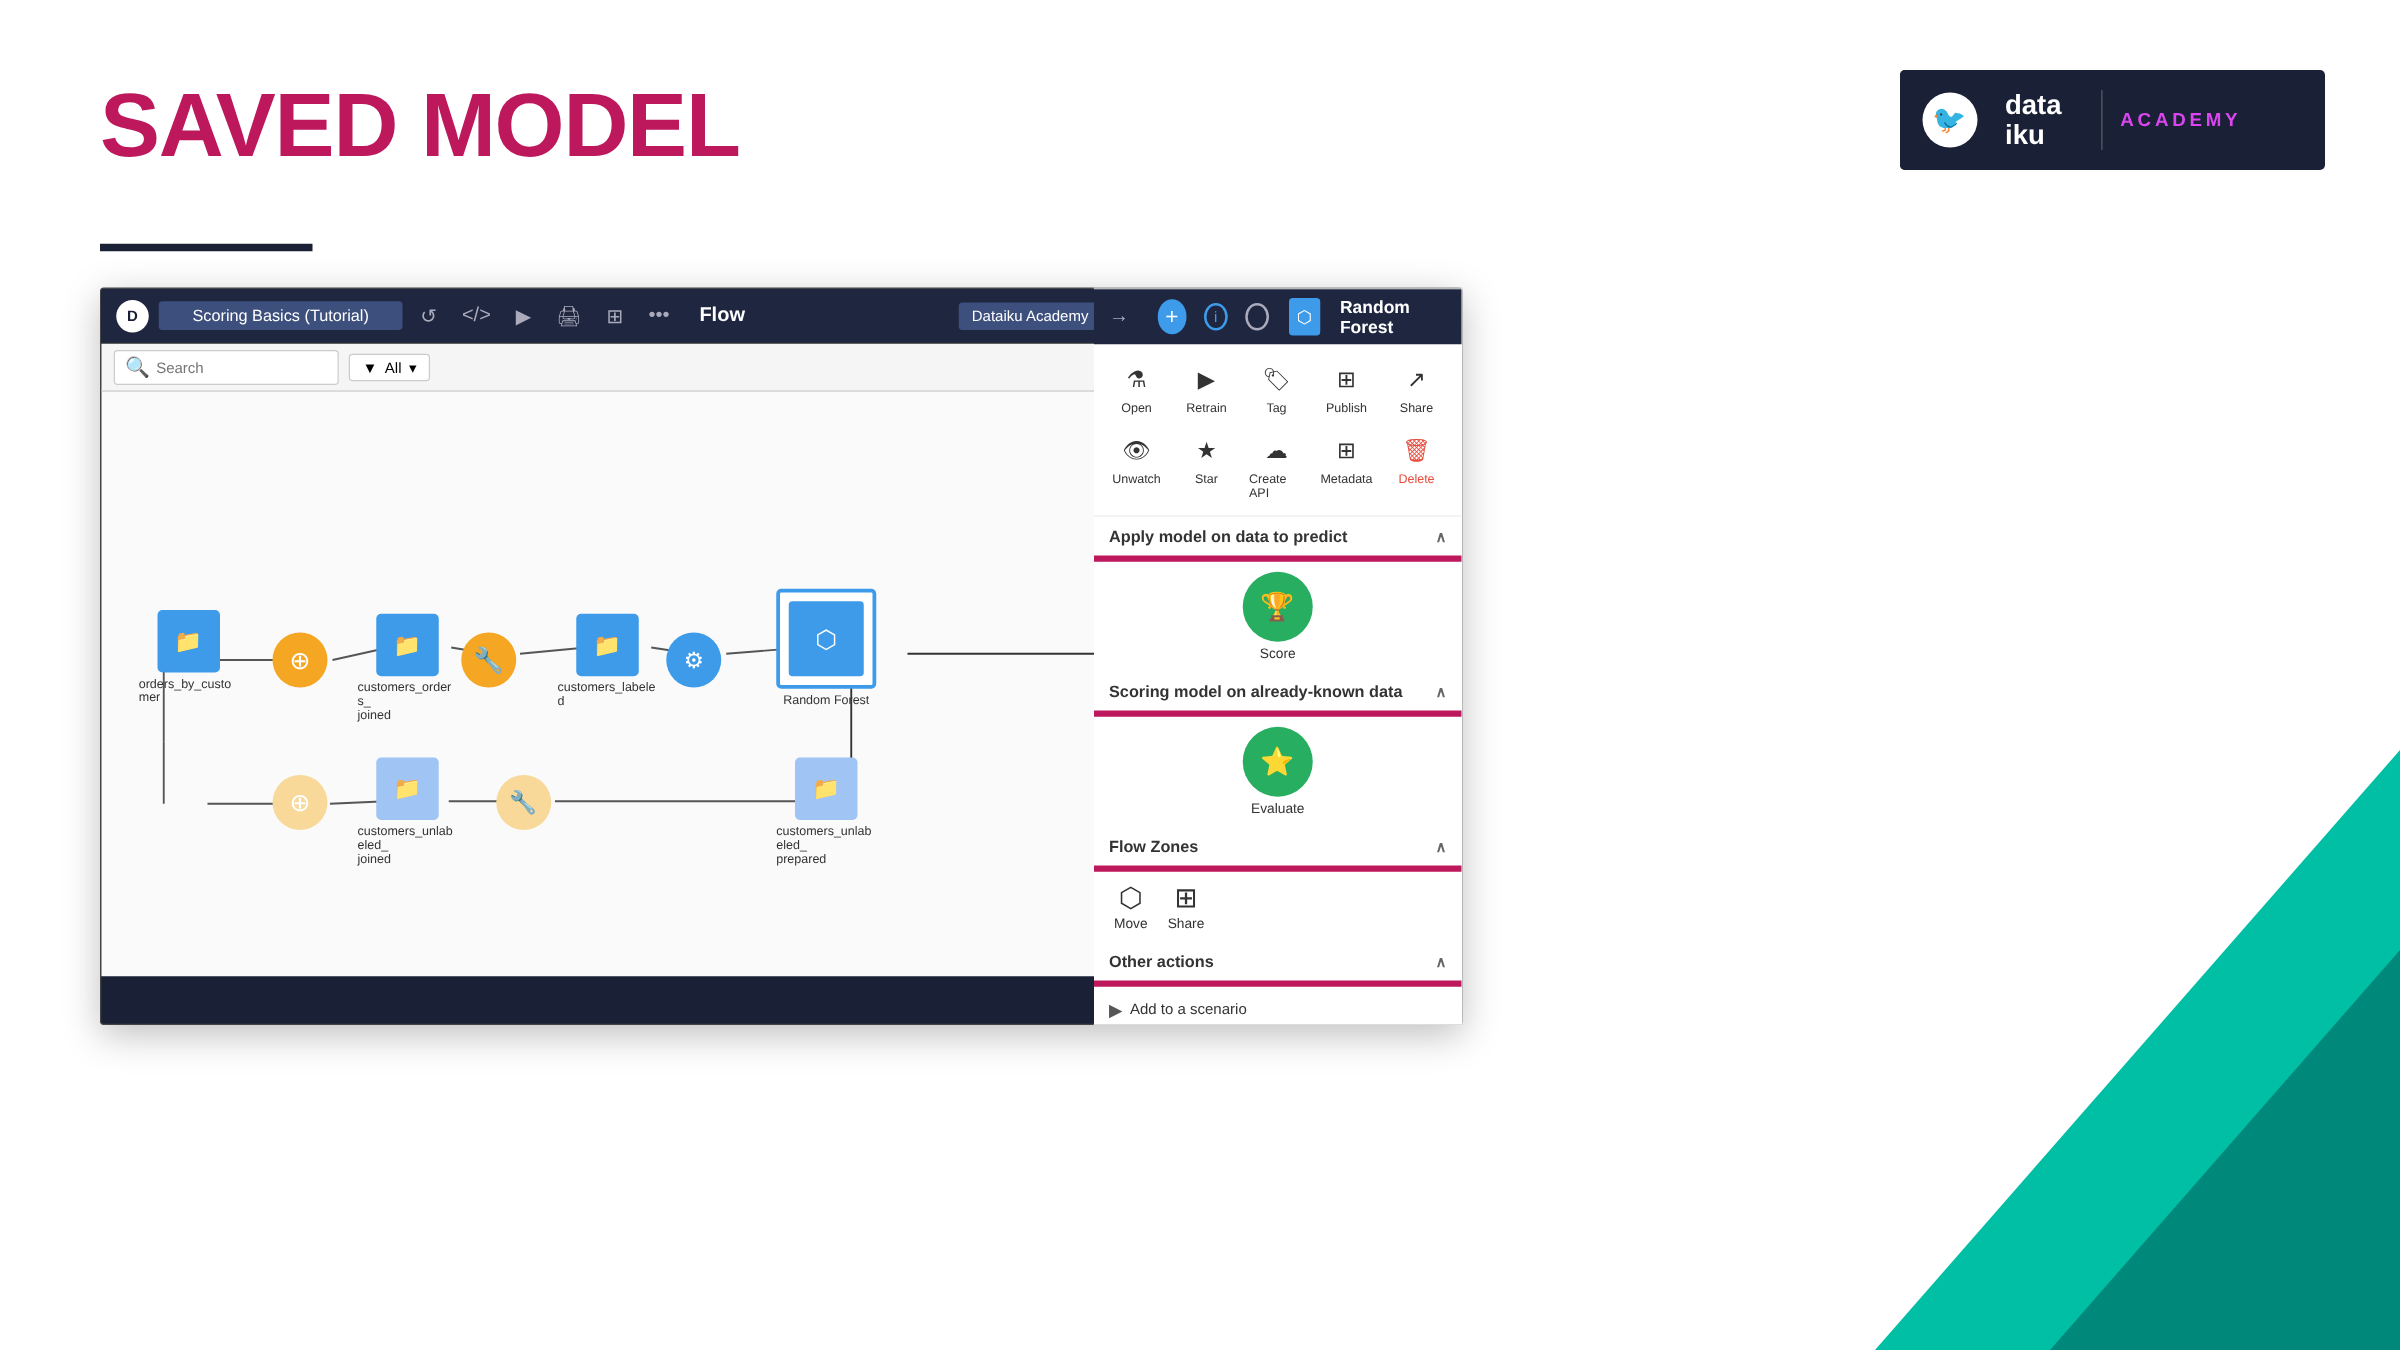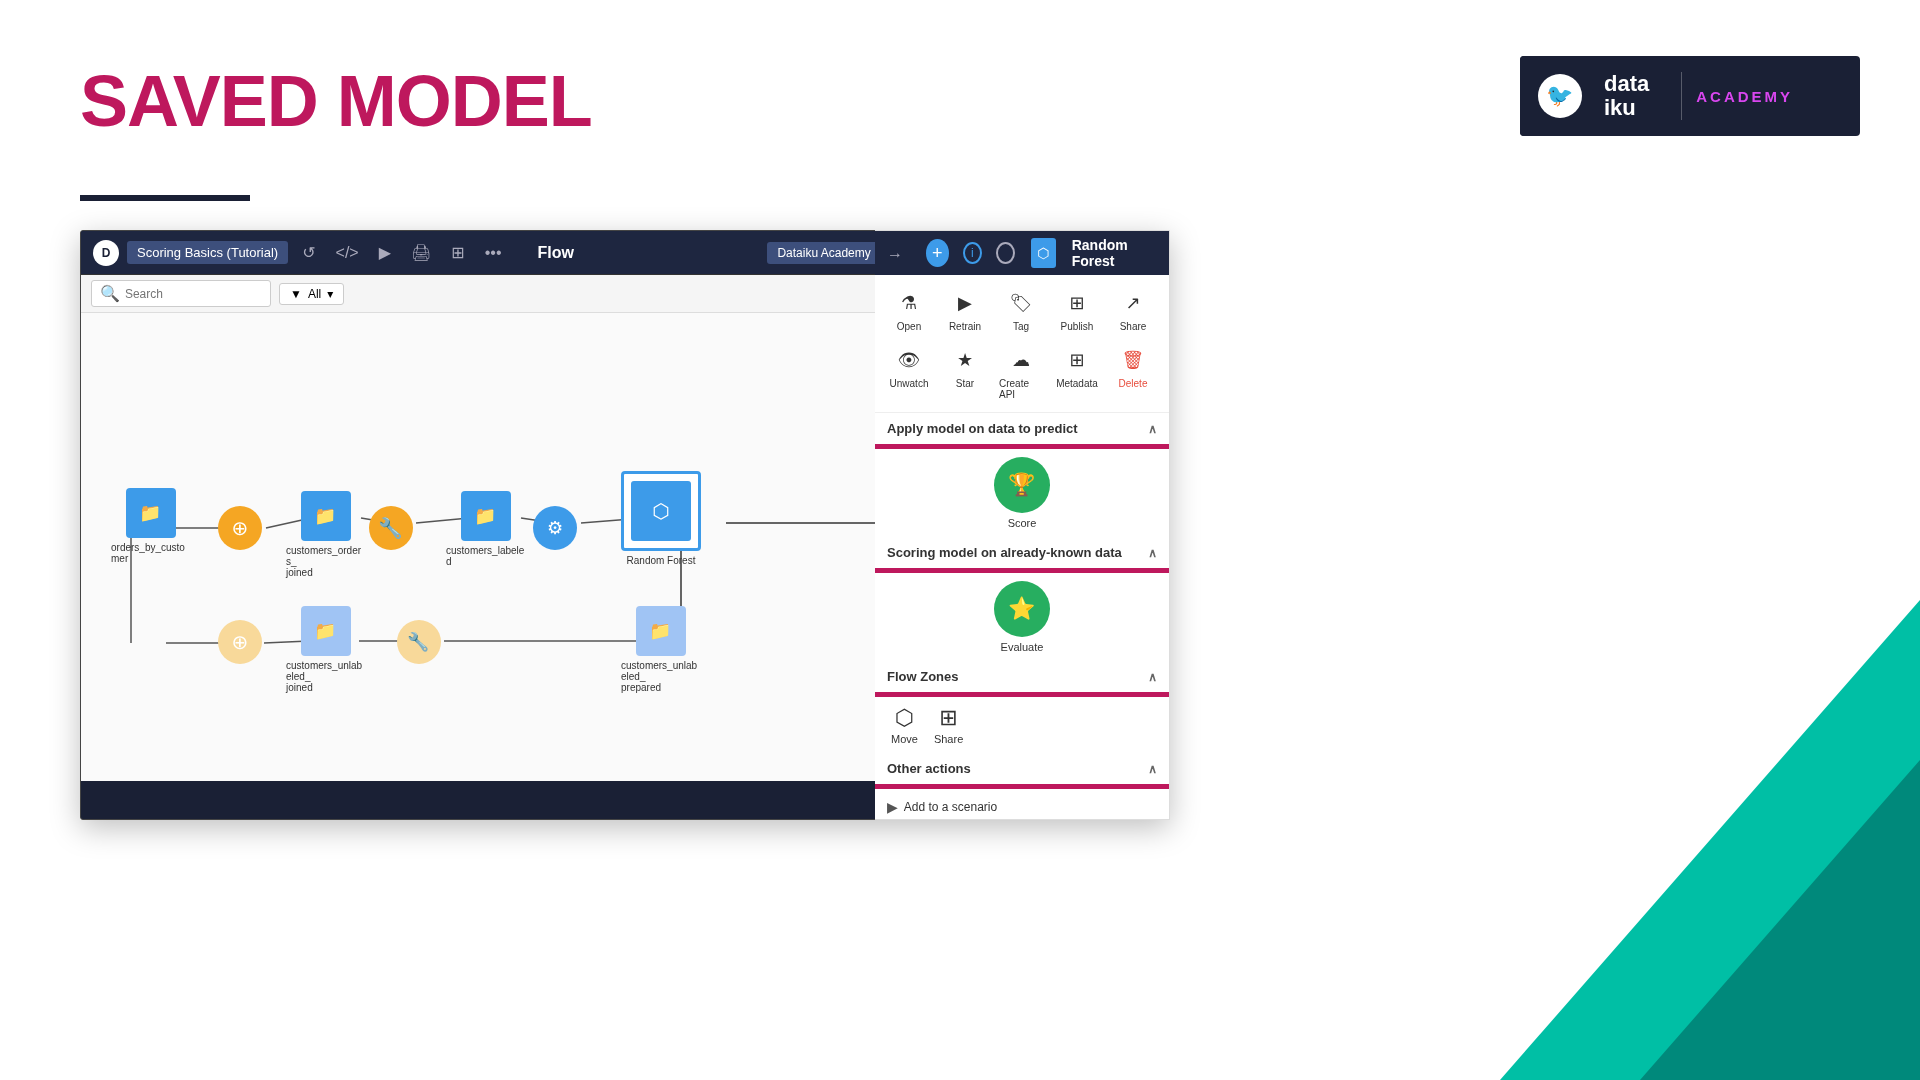--- a/index.html
+++ b/index.html
@@ -115,35 +115,35 @@
       justify-content: center;
       font-size: 12px;
       color: #1a2035;
       font-weight: bold;
       flex-shrink: 0;
     }
     .dss-project-name {
       background: #3d4f7c;
       color: #fff;
       font-size: 13px;
-      padding: 4px 10px;
+      padding: 4px 27px;
       border-radius: 3px;
       white-space: nowrap;
     }
     .dss-nav-icon {
       color: #aab;
       font-size: 16px;
       padding: 2px 6px;
       cursor: pointer;
     }
     .dss-flow-label {
       color: #ffffff;
       font-size: 16px;
       font-weight: 600;
-      margin-left: 22px;
+      margin-left: 10px;
     }
     .dss-nav-spacer { flex: 1; }
     .dss-academy-btn {
       background: #3d4f7c;
       color: #fff;
       font-size: 12px;
       padding: 4px 10px;
       border-radius: 3px;
     }
     .dss-search-bar {

